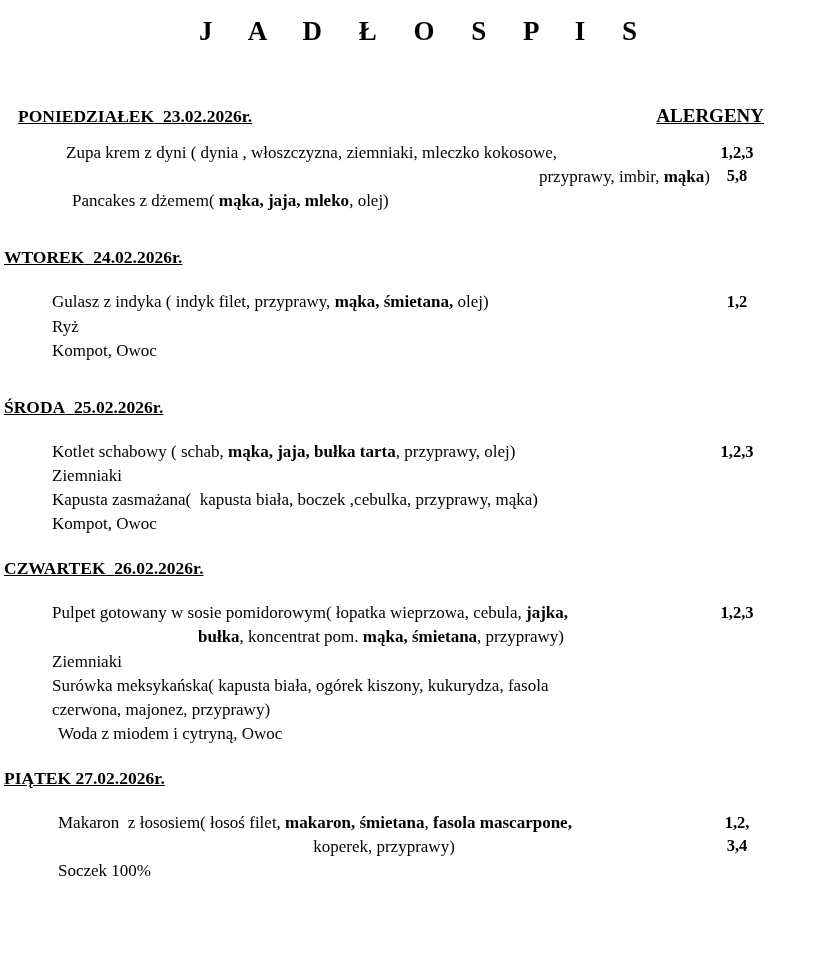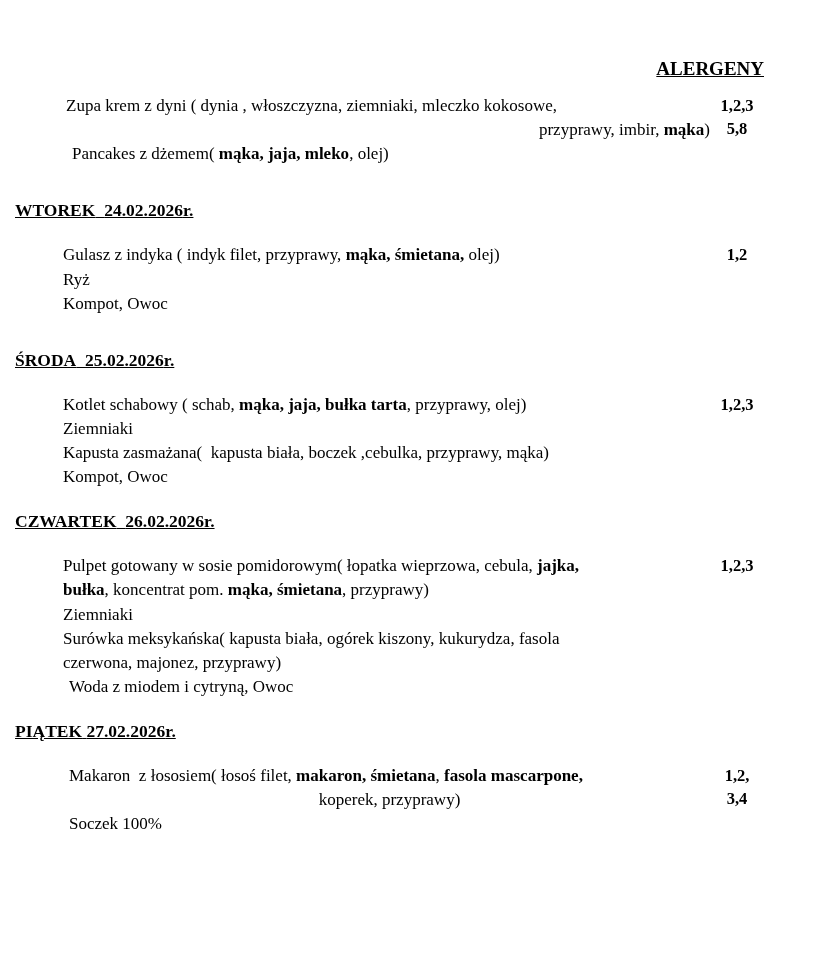--- a/index.html
+++ b/index.html
@@ -47,21 +47,21 @@
   .day-heading .period {
     text-decoration: none;
   }
   .allergens-title {
     font-size: 19px;
     font-weight: bold;
     text-decoration: underline;
     margin-left: auto;
   }
   .day-block {
-    padding-left: 15px;
+    padding-left: 4px;
     padding-right: 72px;
   }
   .day-block.indent-more {
     padding-left: 18px;
   }
   .day-head-line {
     font-size: 17.5px;
     font-weight: bold;
     text-decoration: underline;
     display: inline-block;
@@ -101,22 +101,27 @@
   }
   b { font-weight: bold; }
   .gap-md { height: 22px; }
   .gap-lg { height: 34px; }
 </style>
 </head>
 <body>
 
 <div class="page">
 
+  <div class="doc-title">J A D Ł O S P I S</div>
 
   <div class="header-row">
+    <span class="day-heading">
+      <span>PONIEDZIAŁEK</span>&nbsp;
+      <span>23.02.2026</span><span class="period">r.</span>
+    </span>
     <span class="allergens-title">ALERGENY</span>
   </div>
 
   <div class="day-block indent-more">
     <div class="items">
       <div class="item-row">
         <div class="item-text">
           Zupa krem z dyni ( dynia , włoszczyzna, ziemniaki, mleczko kokosowe,
           <div class="item-text center-cont" style="padding-left:0;">przyprawy, imbir, <b>mąka</b>)</div>
         </div>
@@ -183,21 +188,21 @@
 
   <div class="day-block">
     <div class="day-head-line">
       <span>CZWARTEK</span>&nbsp;
       <span>26.02.2026</span><span class="period">r.</span>
     </div>
     <div class="items" style="margin-top:22px;">
       <div class="item-row">
         <div class="item-text">
           Pulpet gotowany w sosie pomidorowym( łopatka wieprzowa, cebula, <b>jajka,</b>
-          <div style="text-align:left;padding-left:0;"><b>bułka</b>, koncentrat pom. <b>mąka, śmietana</b>, przyprawy)</div>
+          <div style="text-align:center;padding-left:0;"><b>bułka</b>, koncentrat pom. <b>mąka, śmietana</b>, przyprawy)</div>
         </div>
         <div class="item-code">1,2,3</div>
       </div>
       <div class="item-row">
         <div class="item-text">Ziemniaki</div>
         <div class="item-code"></div>
       </div>
       <div class="item-row">
         <div class="item-text">
           Surówka meksykańska( kapusta biała, ogórek kiszony, kukurydza, fasola

